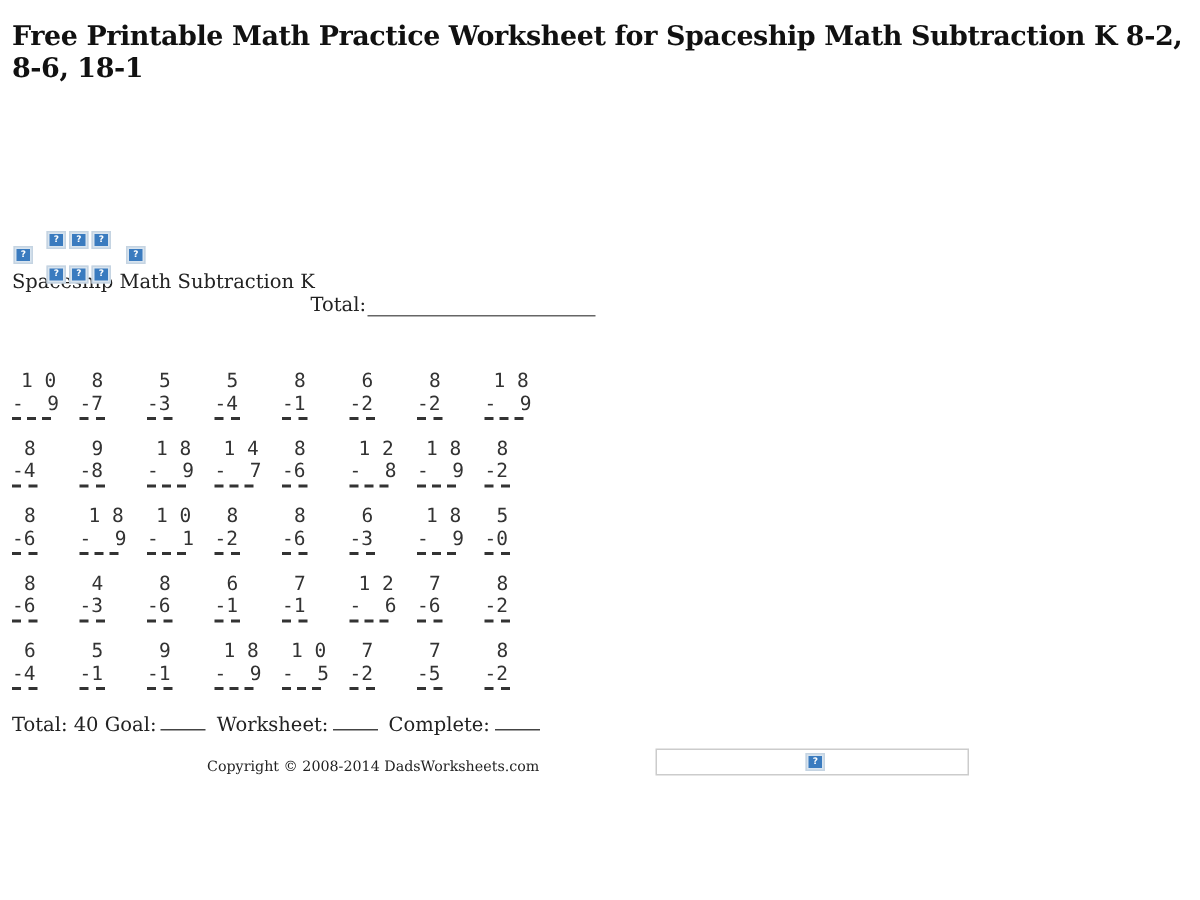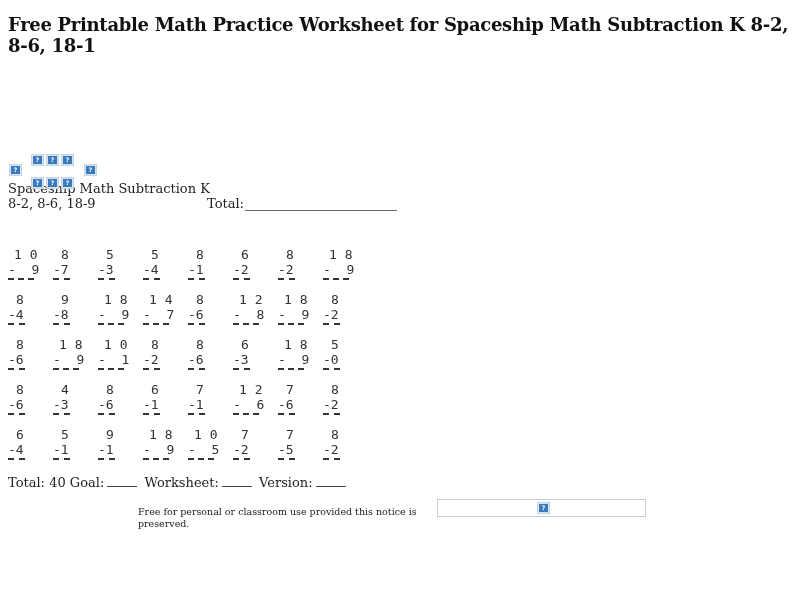--- a/index.html
+++ b/index.html
@@ -156,21 +156,20 @@
   </style>
 </head>
 <body>
 
 <h1 class="page-title">Free Printable Math Practice Worksheet for Spaceship Math Subtraction K 8-2, 8-6, 18-1</h1>
 
 <div id="header-icons"></div>
 
 <div class="header-block">
   <div>Spaceship Math Subtraction K</div>
-  <div>8-2, 8-6, 18-9</div>
 </div>
 
 <div class="name-field">
   <span>Total:</span>
   <span class="name-line"></span>
 </div>
 
 <div class="grid" id="grid">
     <div class="grid-row" style="top: 0px;">
       <div class="problem" style="left: 0px;">
@@ -381,25 +380,25 @@
         <div class="bottom" style="left: 0px;">-2</div>
         <div class="rule" style="left: 0px; width: 17px;"></div>
       </div>
     </div>
   </div>
 
 <div class="totals">
   <span>Total: 40</span>
   <span>Goal:</span><span class="blank"></span>
   <span>Worksheet:</span><span class="blank"></span>
-  <span>Version:</span><span class="blank"></span>
+  <span>Complete:</span><span class="blank"></span>
 </div>
 
 <div class="footer-text">
-  <div>Free for personal or classroom use provided this notice is preserved.</div>
+  <div>Copyright © 2008-2014 DadsWorksheets.com</div>
 </div>
 
 <div class="ad-box">
   <div class="icon-img">
       <div class="glyph">?</div>
     </div>
 </div>
 
 <div class="icon-img" style="left: 9px; top: 164px;">
     <div class="glyph">?</div>

